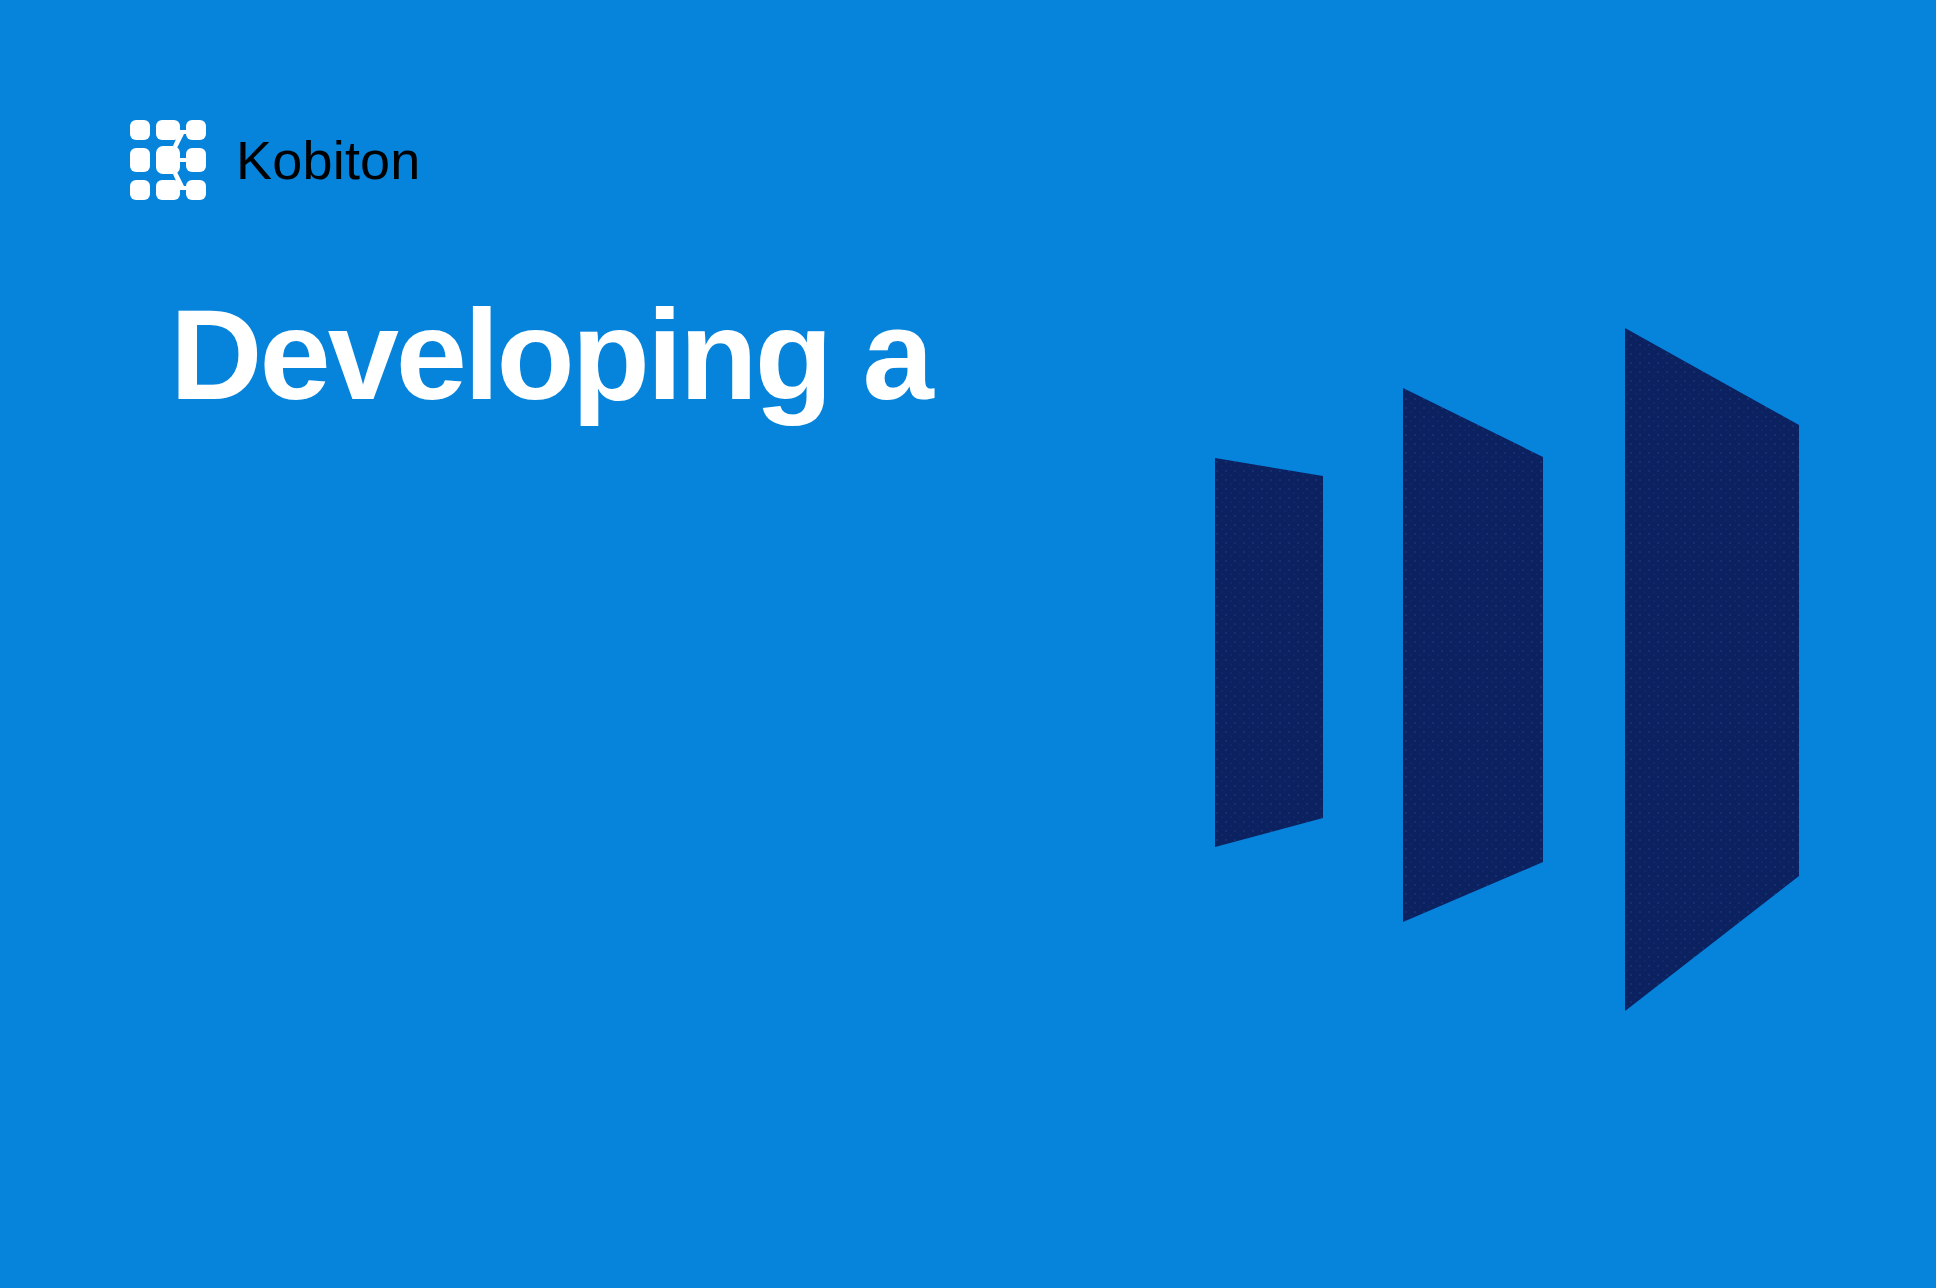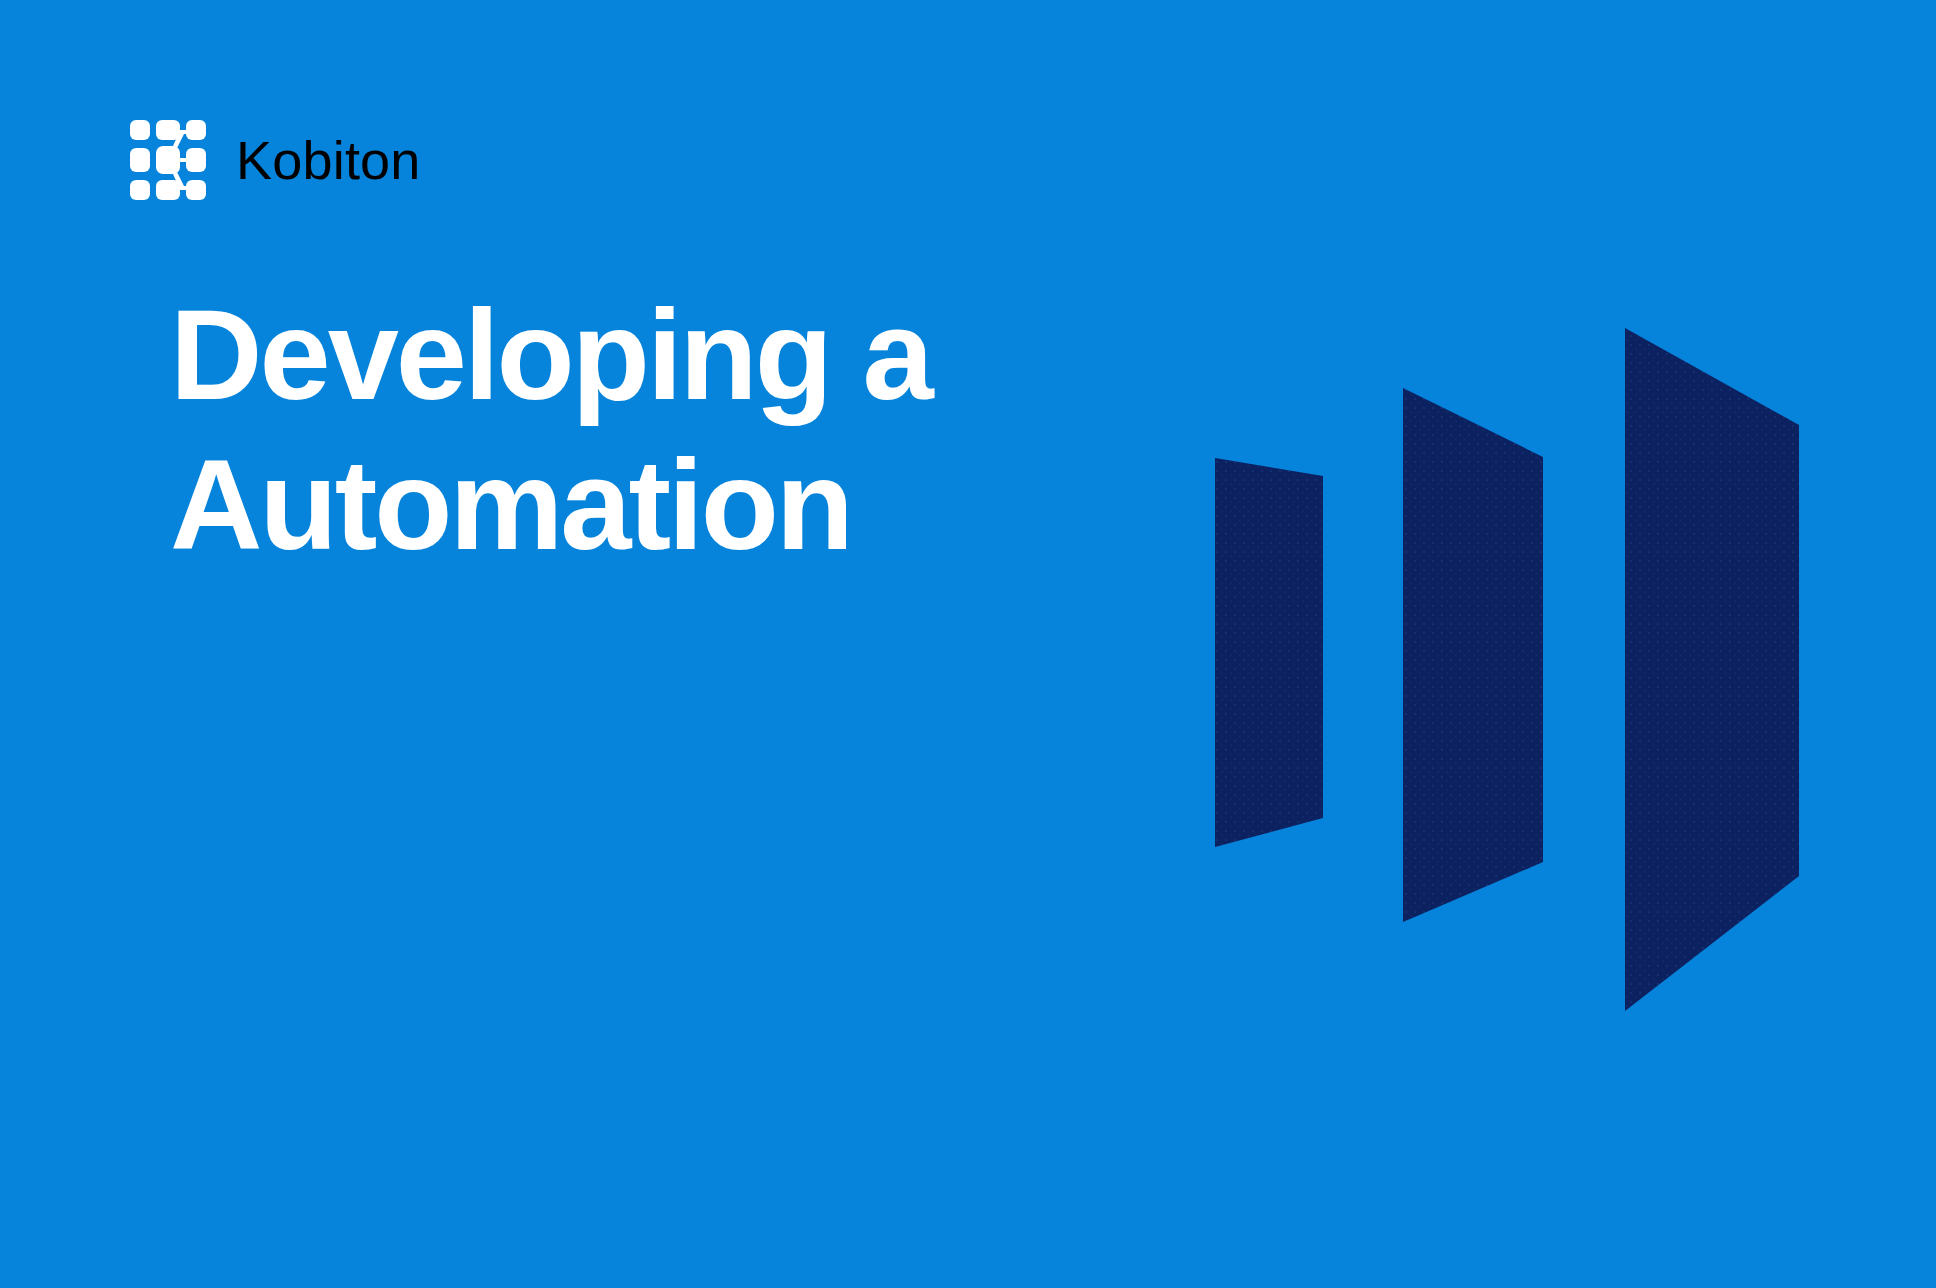--- a/index.html
+++ b/index.html
@@ -134,16 +134,15 @@
         <path d="M52 12 L62 12 L62 16 L56 16 L49 30 L45 28 Z"></path>
         <path d="M45 56 L49 54 L56 68 L62 68 L62 72 L52 72 Z"></path>
         <rect x="44" y="40" width="16" height="4" rx="2"></rect>
       </g>
     </svg>
     <span class="brand-word">Kobiton</span>
   </div>
 
   <div class="headline">
     <span class="headline-line">Developing a</span>
-    <span class="headline-line">Automation</span>
   </div>
 
 </div>
 
 </body></html>

